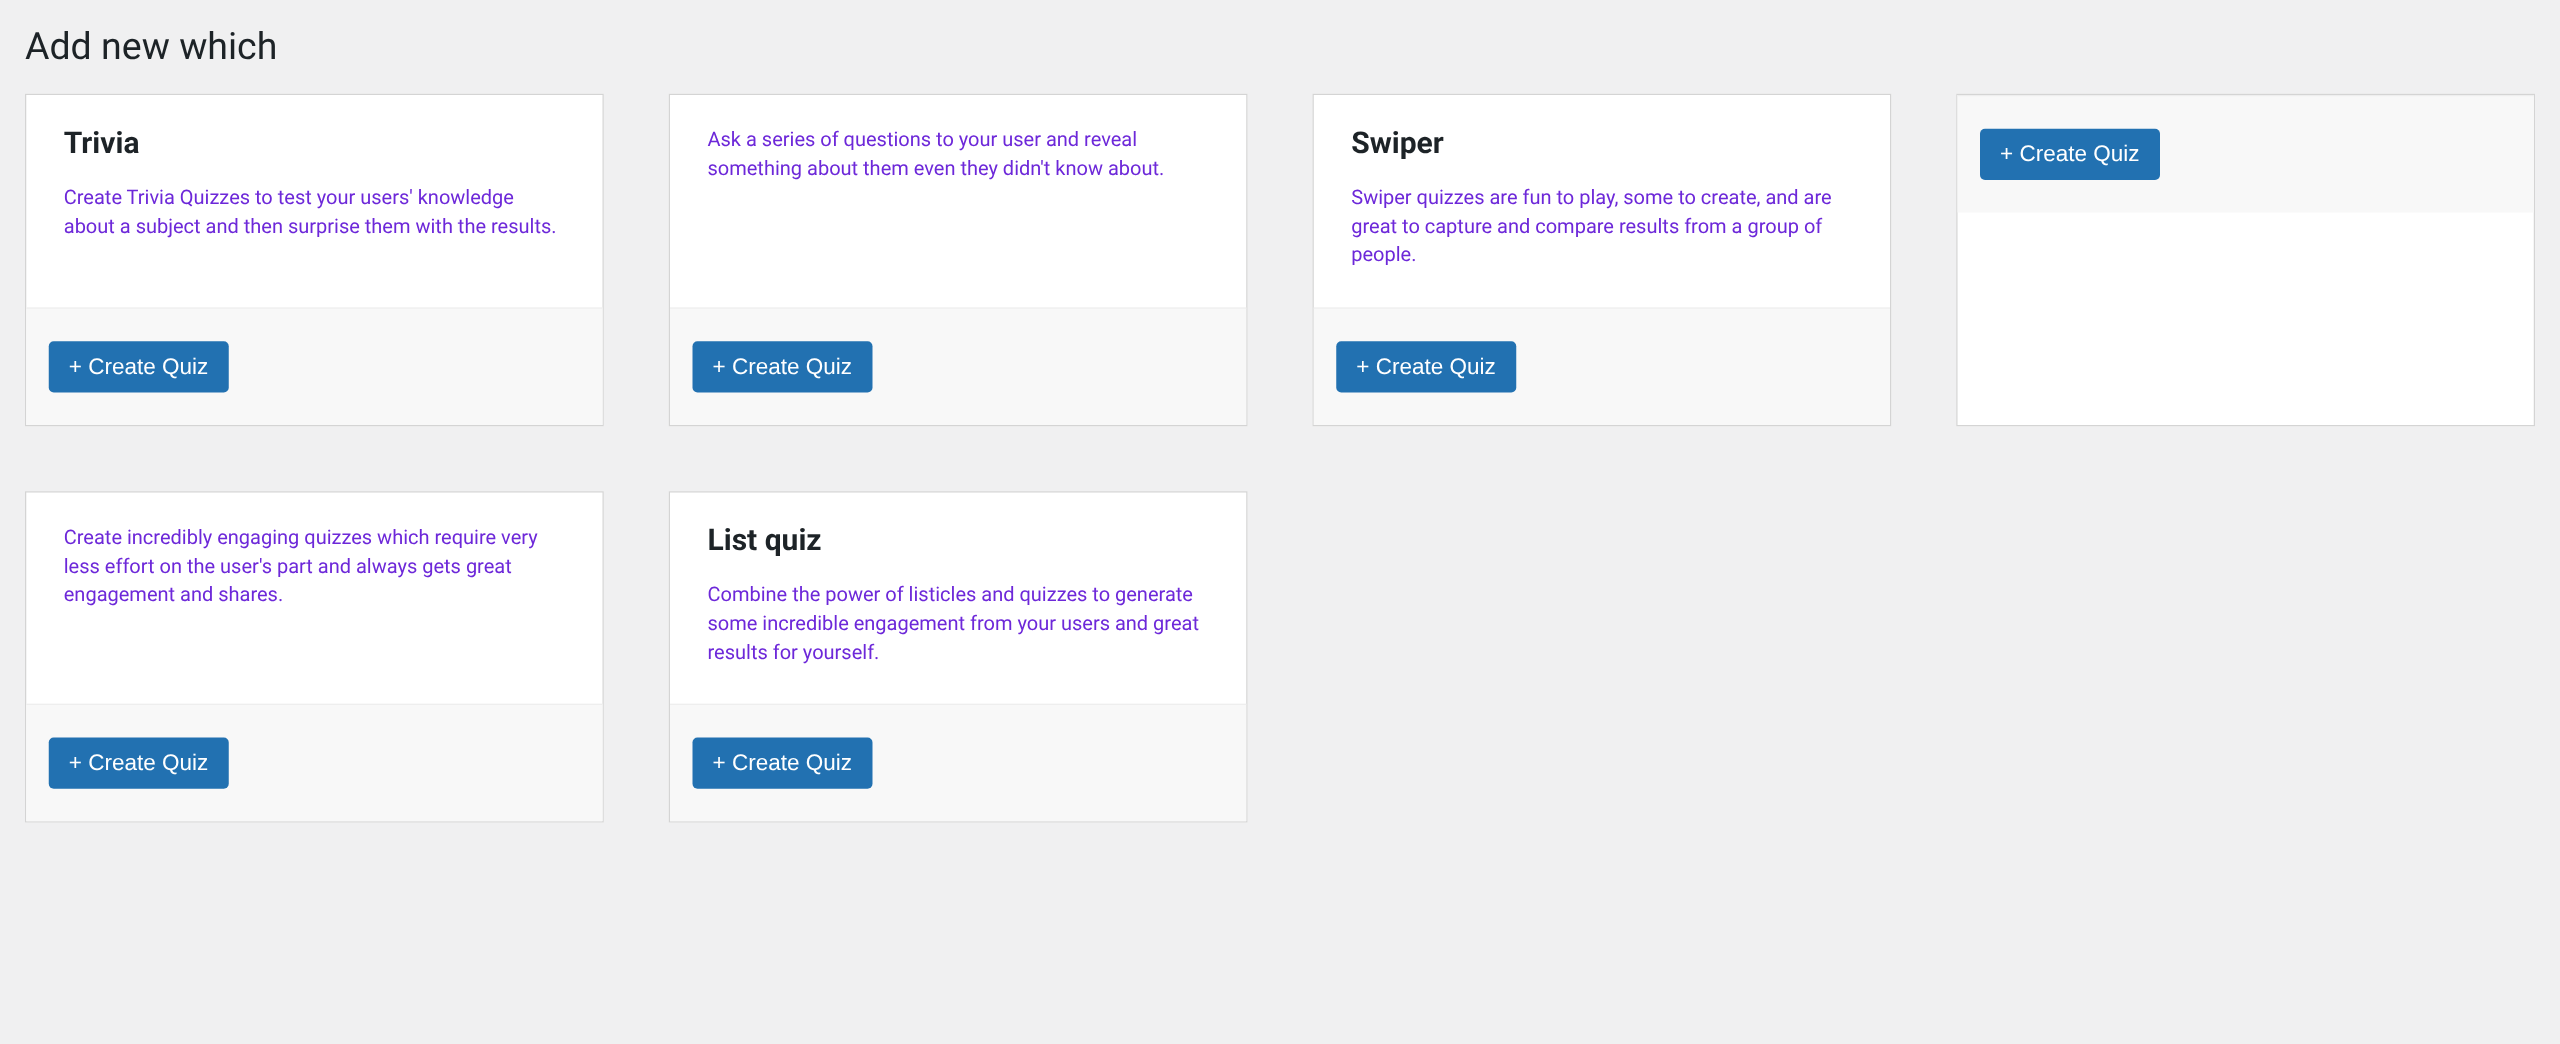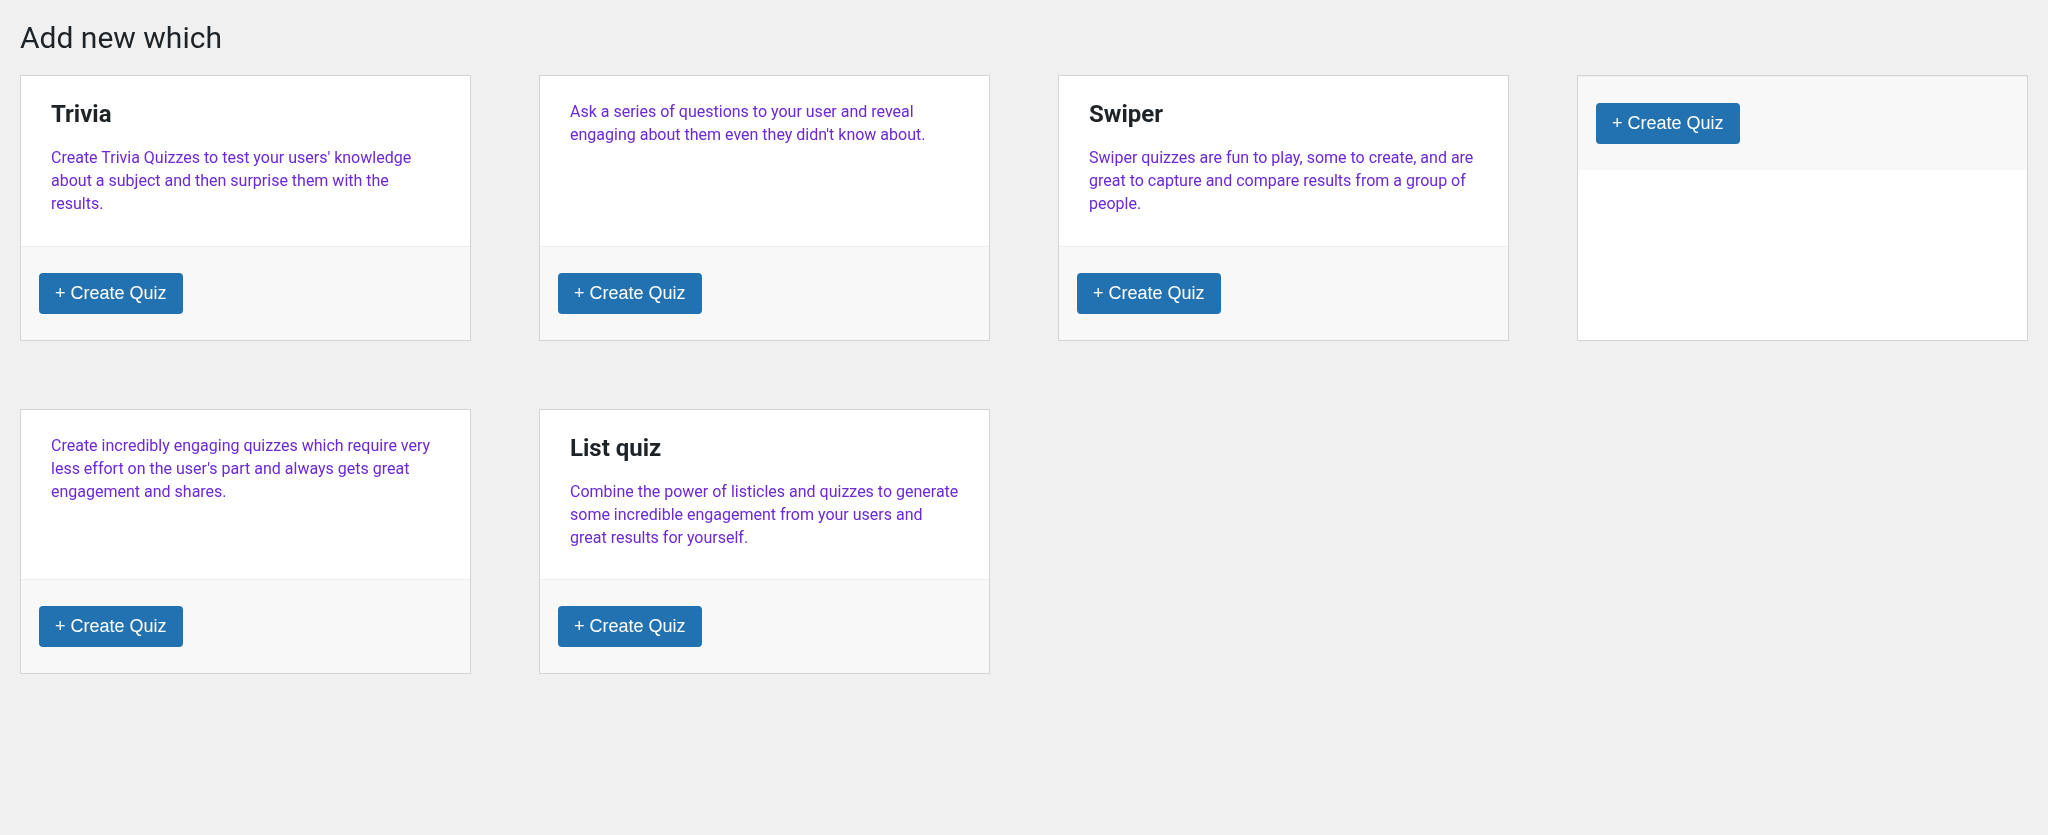--- a/index.html
+++ b/index.html
@@ -11,21 +11,21 @@
     }
     .page-title {
       font-size: 30px;
       font-weight: 400;
       color: #1d2327;
       margin-bottom: 20px;
     }
     .quiz-grid {
       display: grid;
       grid-template-columns: repeat(4, 1fr);
-      gap: 68px;
+      gap: 52px;
     }
     .quiz-card {
       background: #fff;
       border: 1px solid #d4d4d4;
       display: flex;
       flex-direction: column;
     }
     .card-body {
       padding: 24px 30px 30px 30px;
       flex: 1;
@@ -70,21 +70,21 @@
       <h2 class="card-title">Trivia</h2>
       <p class="card-desc">Create Trivia Quizzes to test your users' knowledge about a subject and then surprise them with the results.</p>
     </div>
     <div class="card-footer">
       <button class="create-btn">+ Create Quiz</button>
     </div>
   </div>
 
   <div class="quiz-card">
     <div class="card-body">
-      <p class="card-desc">Ask a series of questions to your user and reveal engaging about them even they didn't know about.</p>
+      <p class="card-desc">Ask a series of questions to your user and reveal something about them even they didn't know about.</p>
     </div>
     <div class="card-footer">
       <button class="create-btn">+ Create Quiz</button>
     </div>
   </div>
 
   <div class="quiz-card">
     <div class="card-body">
       <h2 class="card-title">Swiper</h2>
       <p class="card-desc">Swiper quizzes are fun to play, some to create, and are great to capture and compare results from a group of people.</p>

